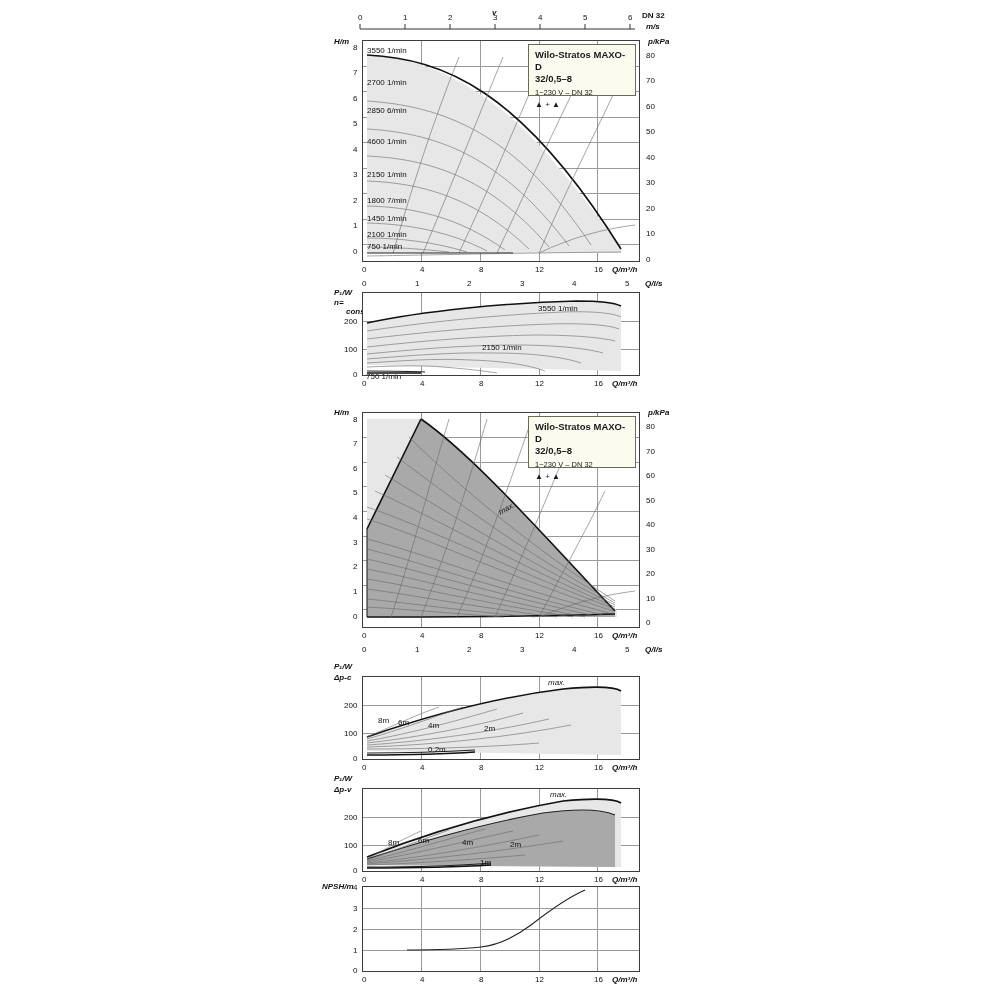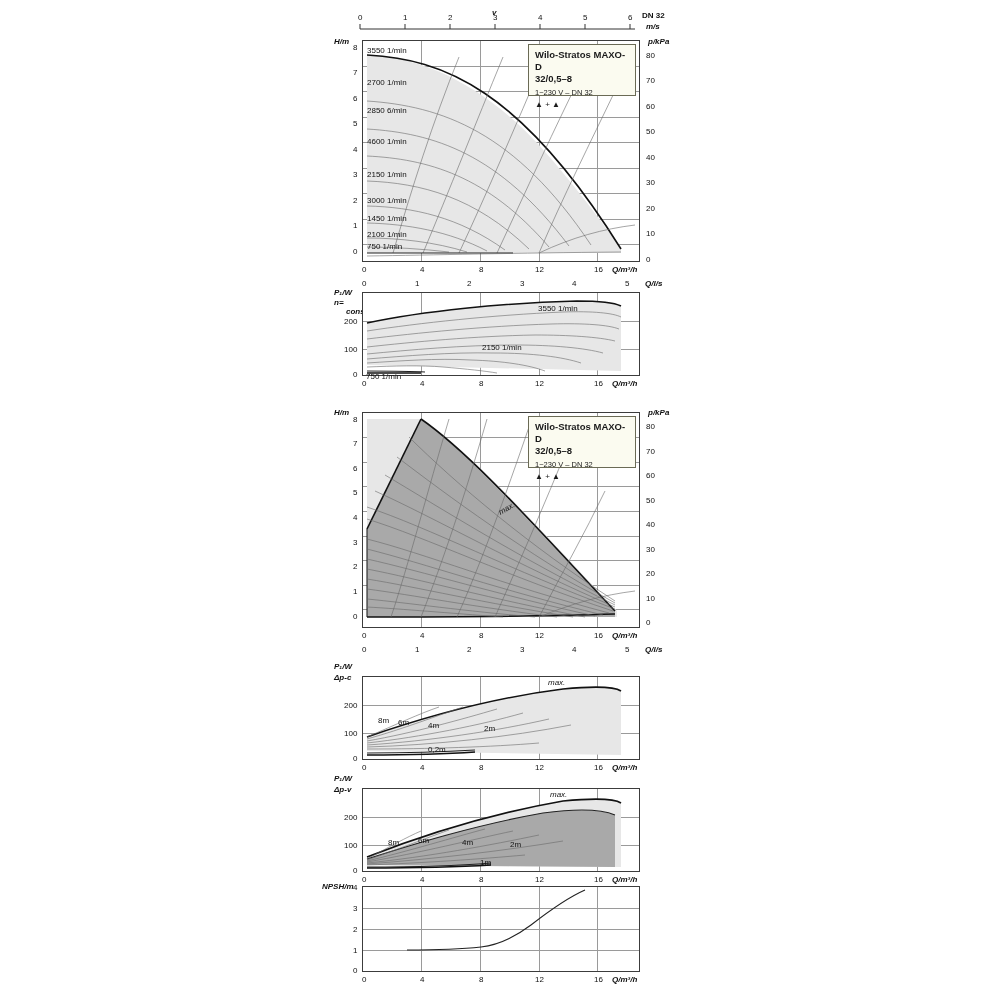--- a/index.html
+++ b/index.html
@@ -113,21 +113,21 @@
       <div class="t2">32/0,5–8</div>
       <div class="t3">1~230 V – DN 32</div>
       <div class="icons">▲ + ▲</div>
     </div>
 
     <div class="lbl" style="left:367px;top:12px;">3550 1/min</div>
     <div class="lbl" style="left:367px;top:44px;">2700 1/min</div>
     <div class="lbl" style="left:367px;top:72px;">2850 6/min</div>
     <div class="lbl" style="left:367px;top:103px;">4600 1/min</div>
     <div class="lbl" style="left:367px;top:136px;">2150 1/min</div>
-    <div class="lbl" style="left:367px;top:162px;">3000 1/min</div>
+    <div class="lbl" style="left:367px;top:162px;">1800 7/min</div>
     <div class="lbl" style="left:367px;top:180px;">1450 1/min</div>
     <div class="lbl" style="left:367px;top:196px;">2100 1/min</div>
     <div class="lbl" style="left:367px;top:208px;">750 1/min</div>
 
     <div class="tick" style="left:353px;top:9px;">8</div>
     <div class="tick" style="left:353px;top:34px;">7</div>
     <div class="tick" style="left:353px;top:60px;">6</div>
     <div class="tick" style="left:353px;top:85px;">5</div>
     <div class="tick" style="left:353px;top:111px;">4</div>
     <div class="tick" style="left:353px;top:136px;">3</div>

